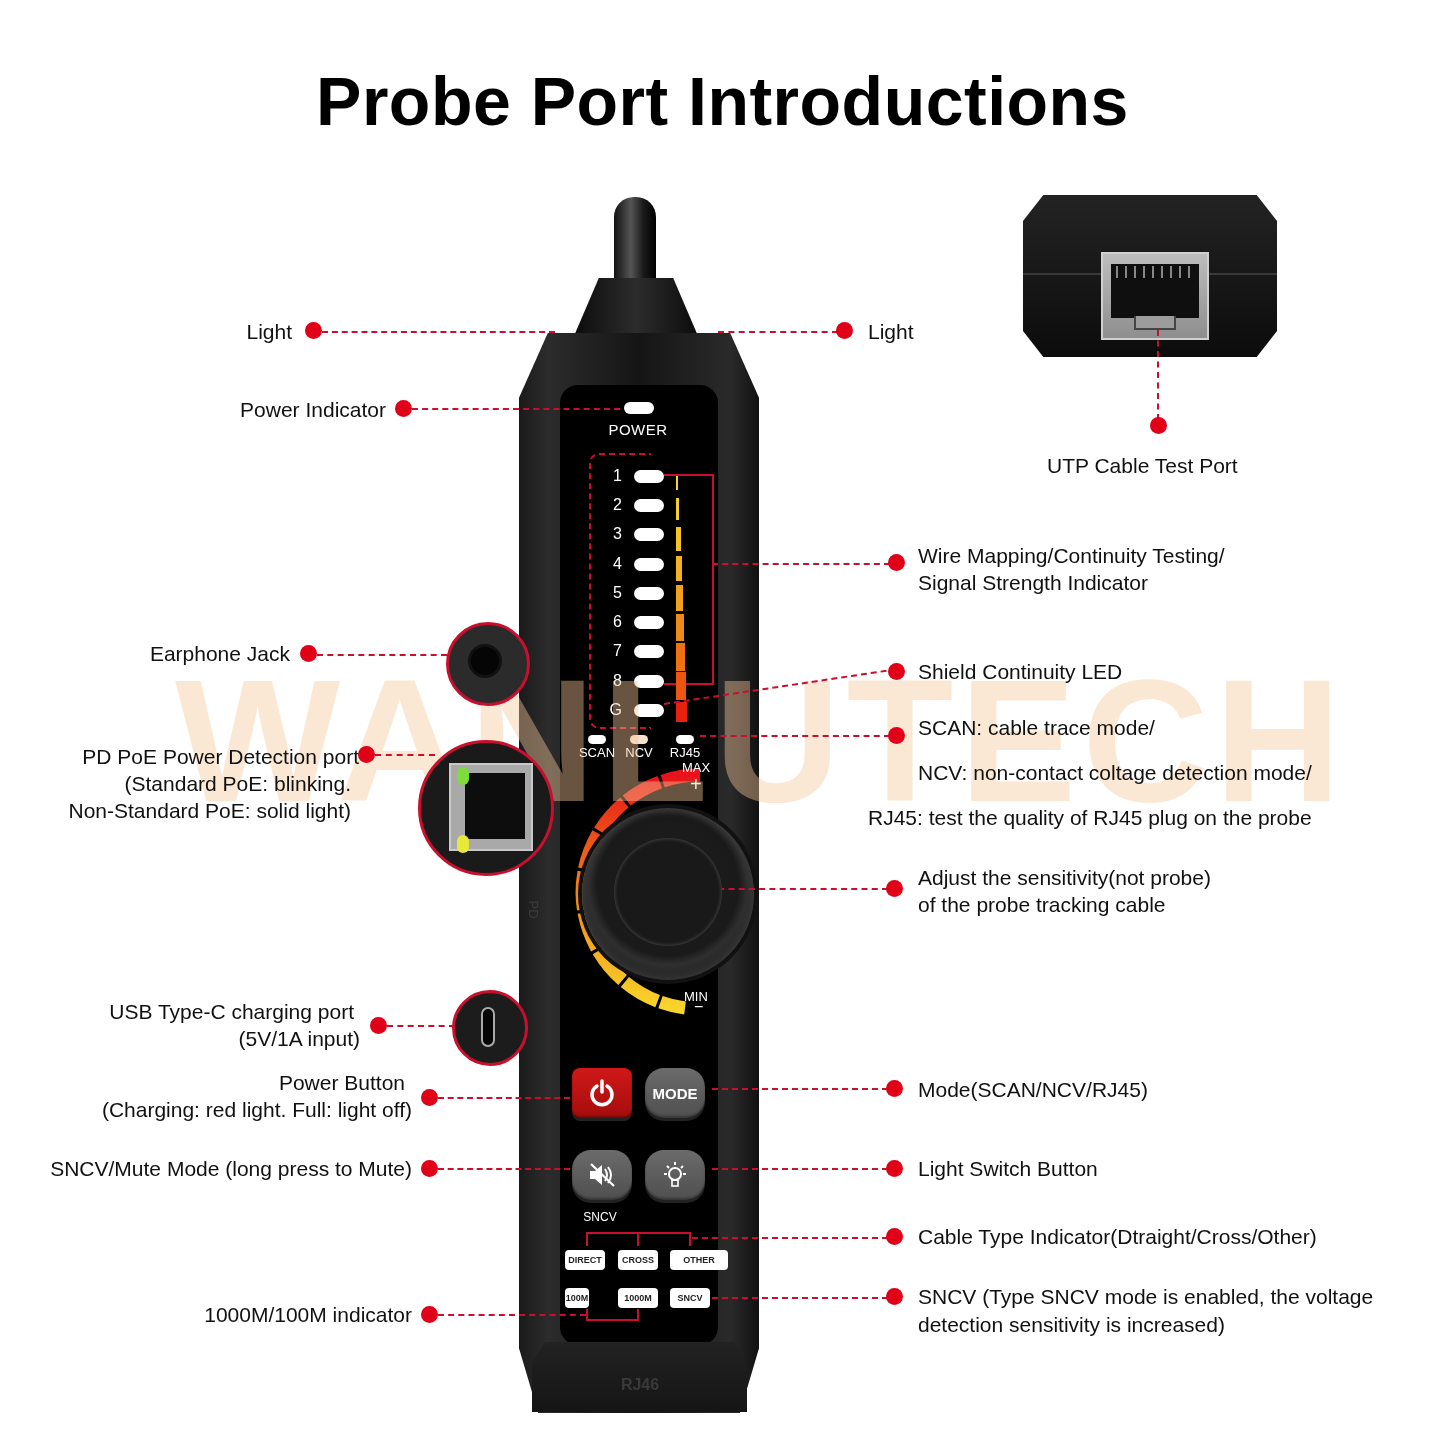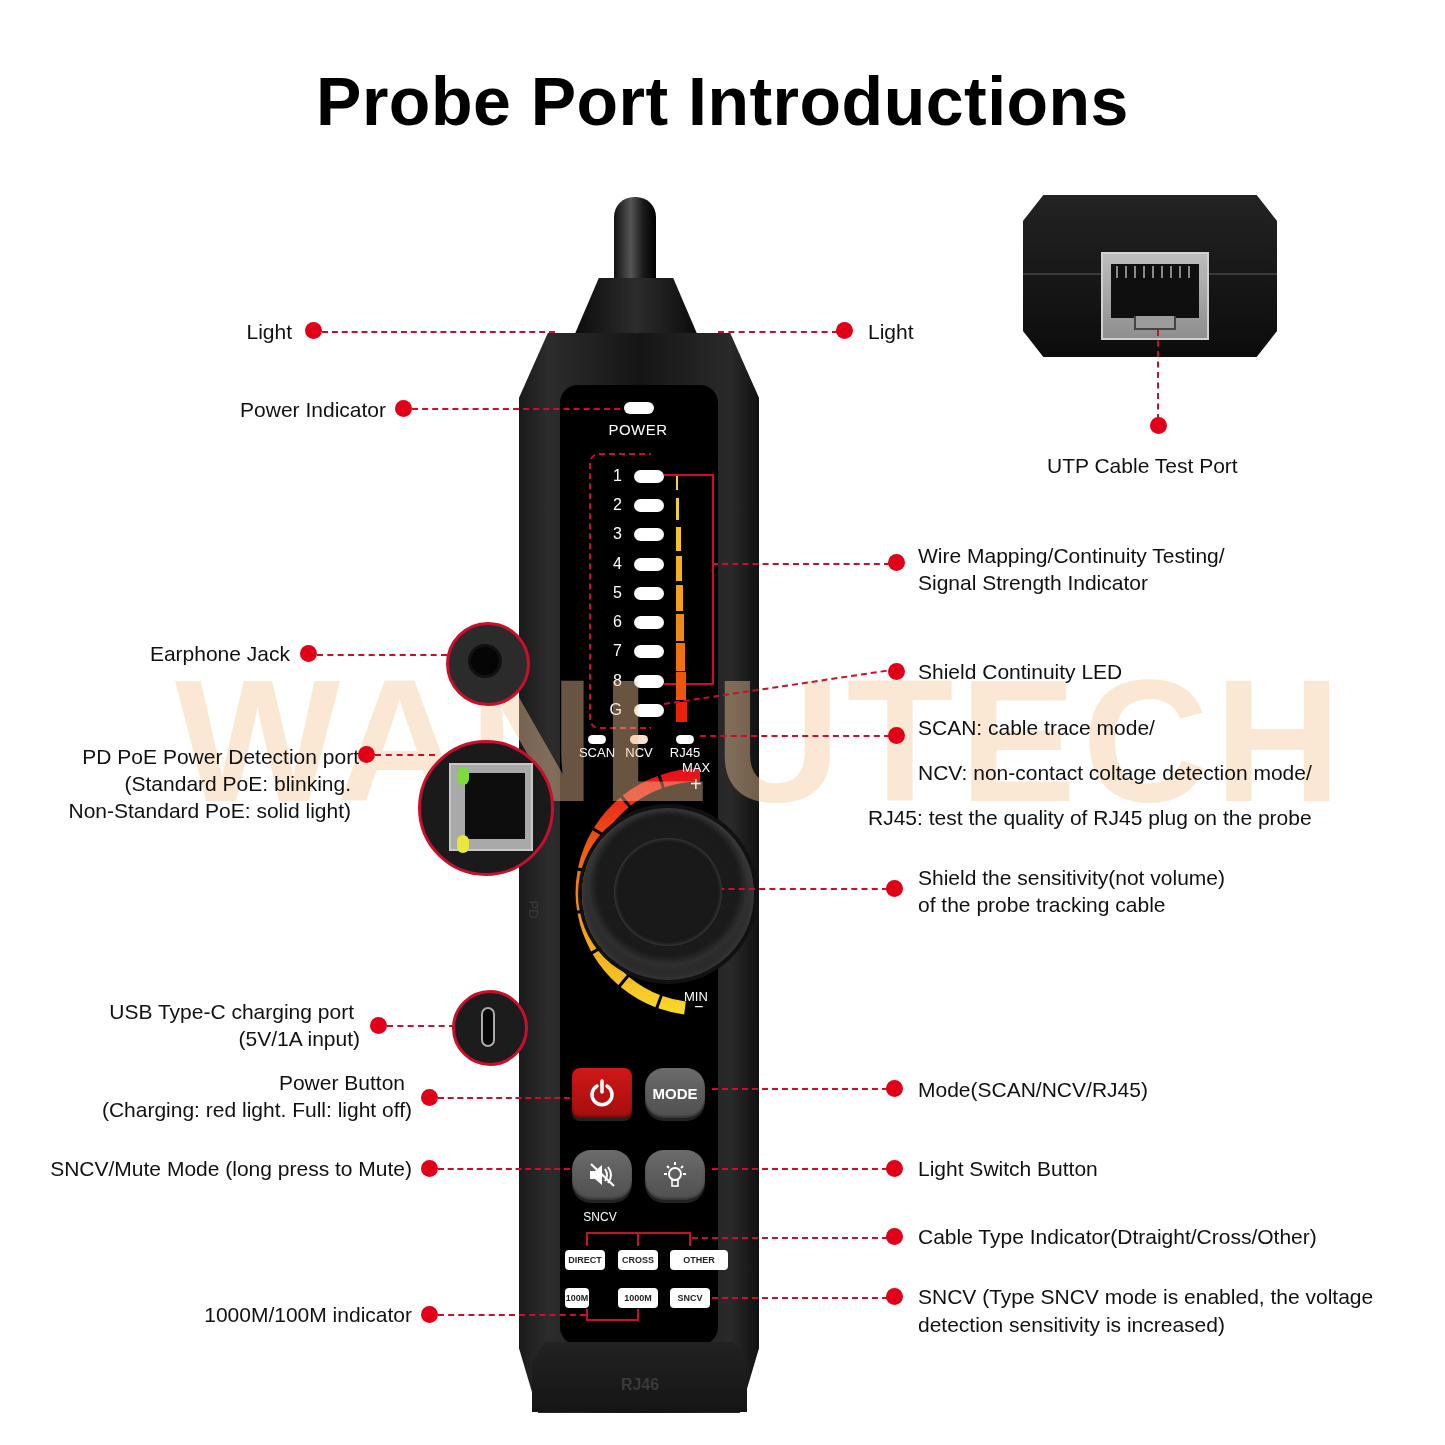--- a/index.html
+++ b/index.html
@@ -268,21 +268,21 @@
 <div class="abs lbl" style="left:918px;top:658px">Shield Continuity LED</div>
 
 <div class="abs dash" style="left:700px;top:735px;width:190px"></div>
 <div class="abs dot" style="left:888px;top:727px"></div>
 <div class="abs lbl" style="left:918px;top:714px">SCAN: cable trace mode/</div>
 <div class="abs lbl" style="left:918px;top:759px">NCV: non-contact coltage detection mode/</div>
 <div class="abs lbl" style="left:868px;top:804px">RJ45: test the quality of RJ45 plug on the probe</div>
 
 <div class="abs dash" style="left:708px;top:888px;width:180px"></div>
 <div class="abs dot" style="left:886px;top:880px"></div>
-<div class="abs lbl" style="left:918px;top:864px">Shield the sensitivity(not volume)</div>
+<div class="abs lbl" style="left:918px;top:864px">Adjust the sensitivity(not probe)</div>
 <div class="abs lbl" style="left:918px;top:891px">of the probe tracking cable</div>
 
 <div class="abs dash" style="left:712px;top:1088px;width:176px"></div>
 <div class="abs dot" style="left:886px;top:1080px"></div>
 <div class="abs lbl" style="left:918px;top:1076px">Mode(SCAN/NCV/RJ45)</div>
 
 <div class="abs dash" style="left:712px;top:1168px;width:176px"></div>
 <div class="abs dot" style="left:886px;top:1160px"></div>
 <div class="abs lbl" style="left:918px;top:1155px">Light Switch Button</div>
 

